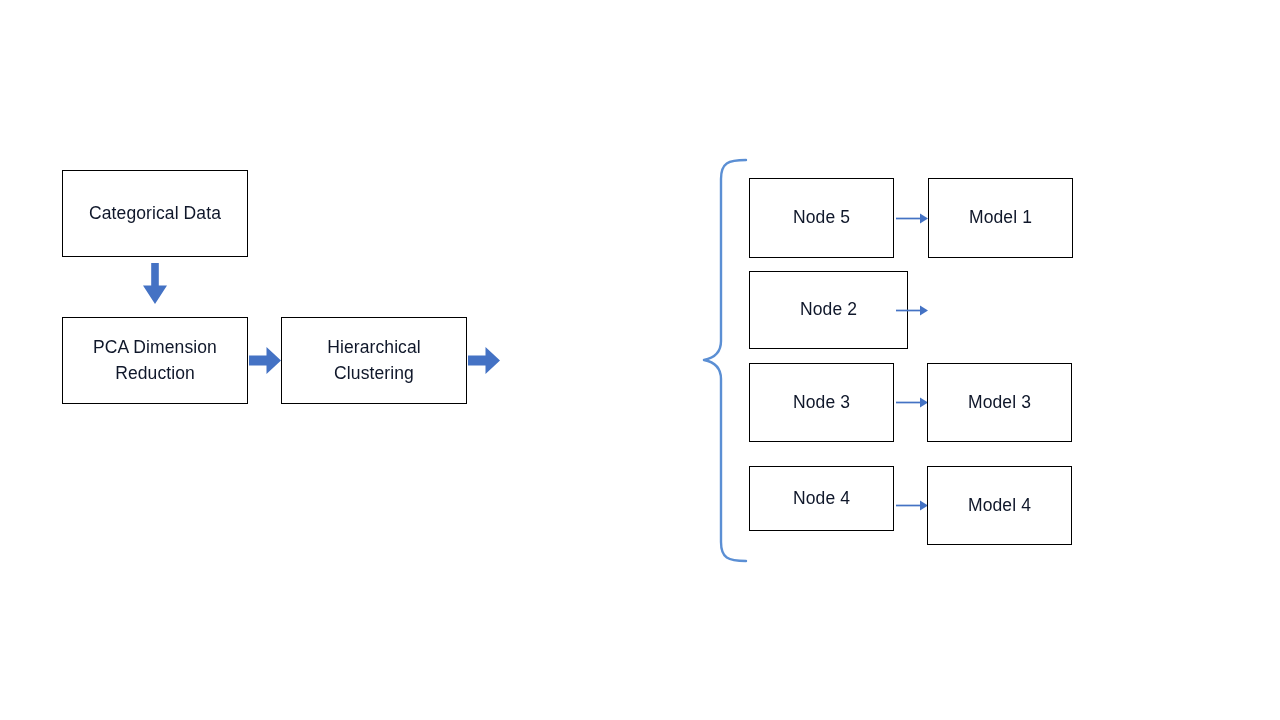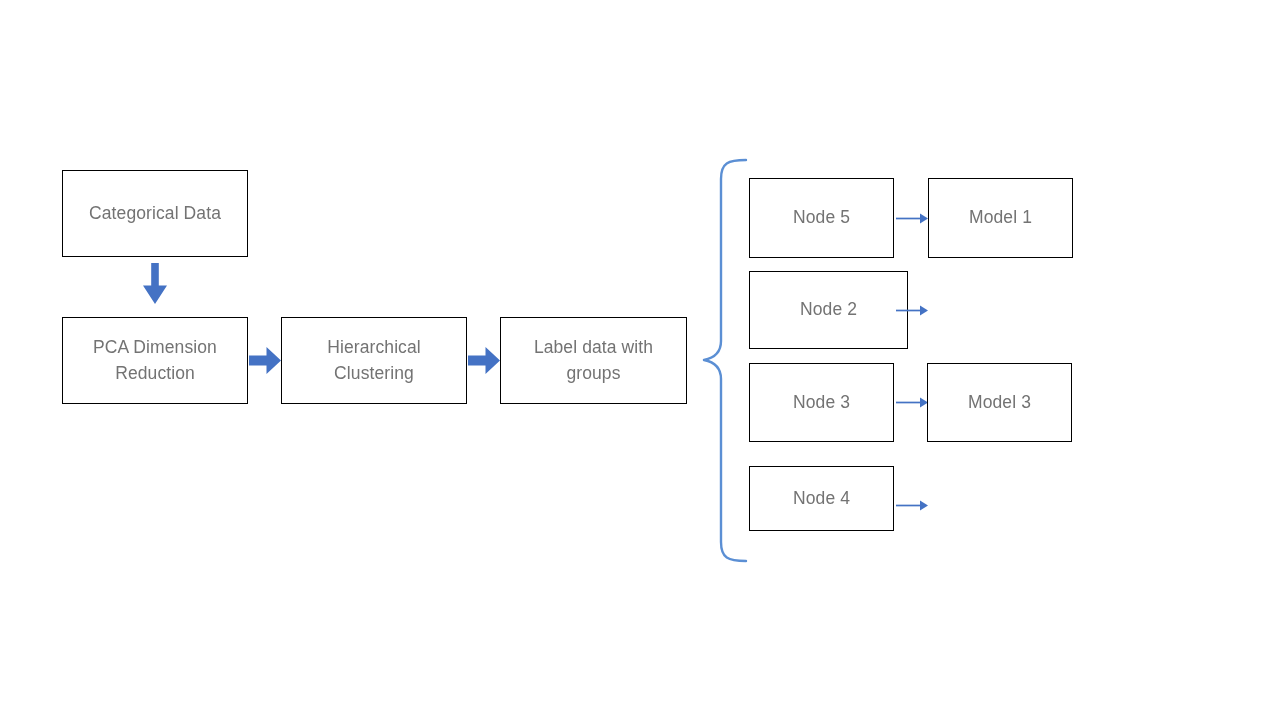--- a/index.html
+++ b/index.html
@@ -23,21 +23,21 @@
   
   .box {
     position: absolute;
     box-sizing: border-box;
     border: 1.6px solid #000000;
     background: #ffffff;
     display: flex;
     align-items: center;
     justify-content: center;
     text-align: center;
-    color: #737373;
+    color: #0f172a;
     font-size: 17.5px;
     line-height: 1.45;
     letter-spacing: 0.1px;
     padding: 2px 6px;
   }
   .box .box-label {
     display: block;
     white-space: pre-line;
   }
   
@@ -95,24 +95,20 @@
     <span class="box-label">Hierarchical
 Clustering</span>
   </div>
 
   <div class="arrow-thick" style="left:468px; top:346px;">
     <svg width="33" height="29" viewBox="0 0 33 29">
       <path d="M 0 9.5 L 17.5 9.5 L 17.5 1 L 32 14.5 L 17.5 28 L 17.5 19.5 L 0 19.5 Z" fill="#4472C4"></path>
     </svg>
   </div>
 
-  <div class="box" style="left:500px; top:317px; width:187px; height:87px;">
-    <span class="box-label">Label data with
-groups</span>
-  </div>
 
   <div id="brace" style="left:698px; top:155px;">
     <svg width="56" height="412" viewBox="0 0 56 412">
       <path d="M 48 5
                C 30 5, 23 8, 23 24
                L 23 186
                C 23 198, 16 203, 6 205
                C 16 207, 23 212, 23 224
                L 23 387
                C 23 403, 30 406, 48 406" fill="none" stroke="#5B8FD4" stroke-width="2.4" stroke-linecap="round" stroke-linejoin="round"></path>
@@ -165,14 +161,17 @@
     <span class="box-label">Node 4</span>
   </div>
 
   <div class="arrow-thin" style="left:896px; top:497px;">
     <svg width="33" height="17" viewBox="0 0 33 17">
       <line x1="0" y1="8.5" x2="25" y2="8.5" stroke="#4472C4" stroke-width="1.7"></line>
       <path d="M 24 3.5 L 32 8.5 L 24 13.5 Z" fill="#4472C4"></path>
     </svg>
   </div>
 
+  <div class="box" style="left:927px; top:466px; width:145px; height:79px;">
+    <span class="box-label">Model 4</span>
+  </div>
 
 </div>
 
 </body></html>

